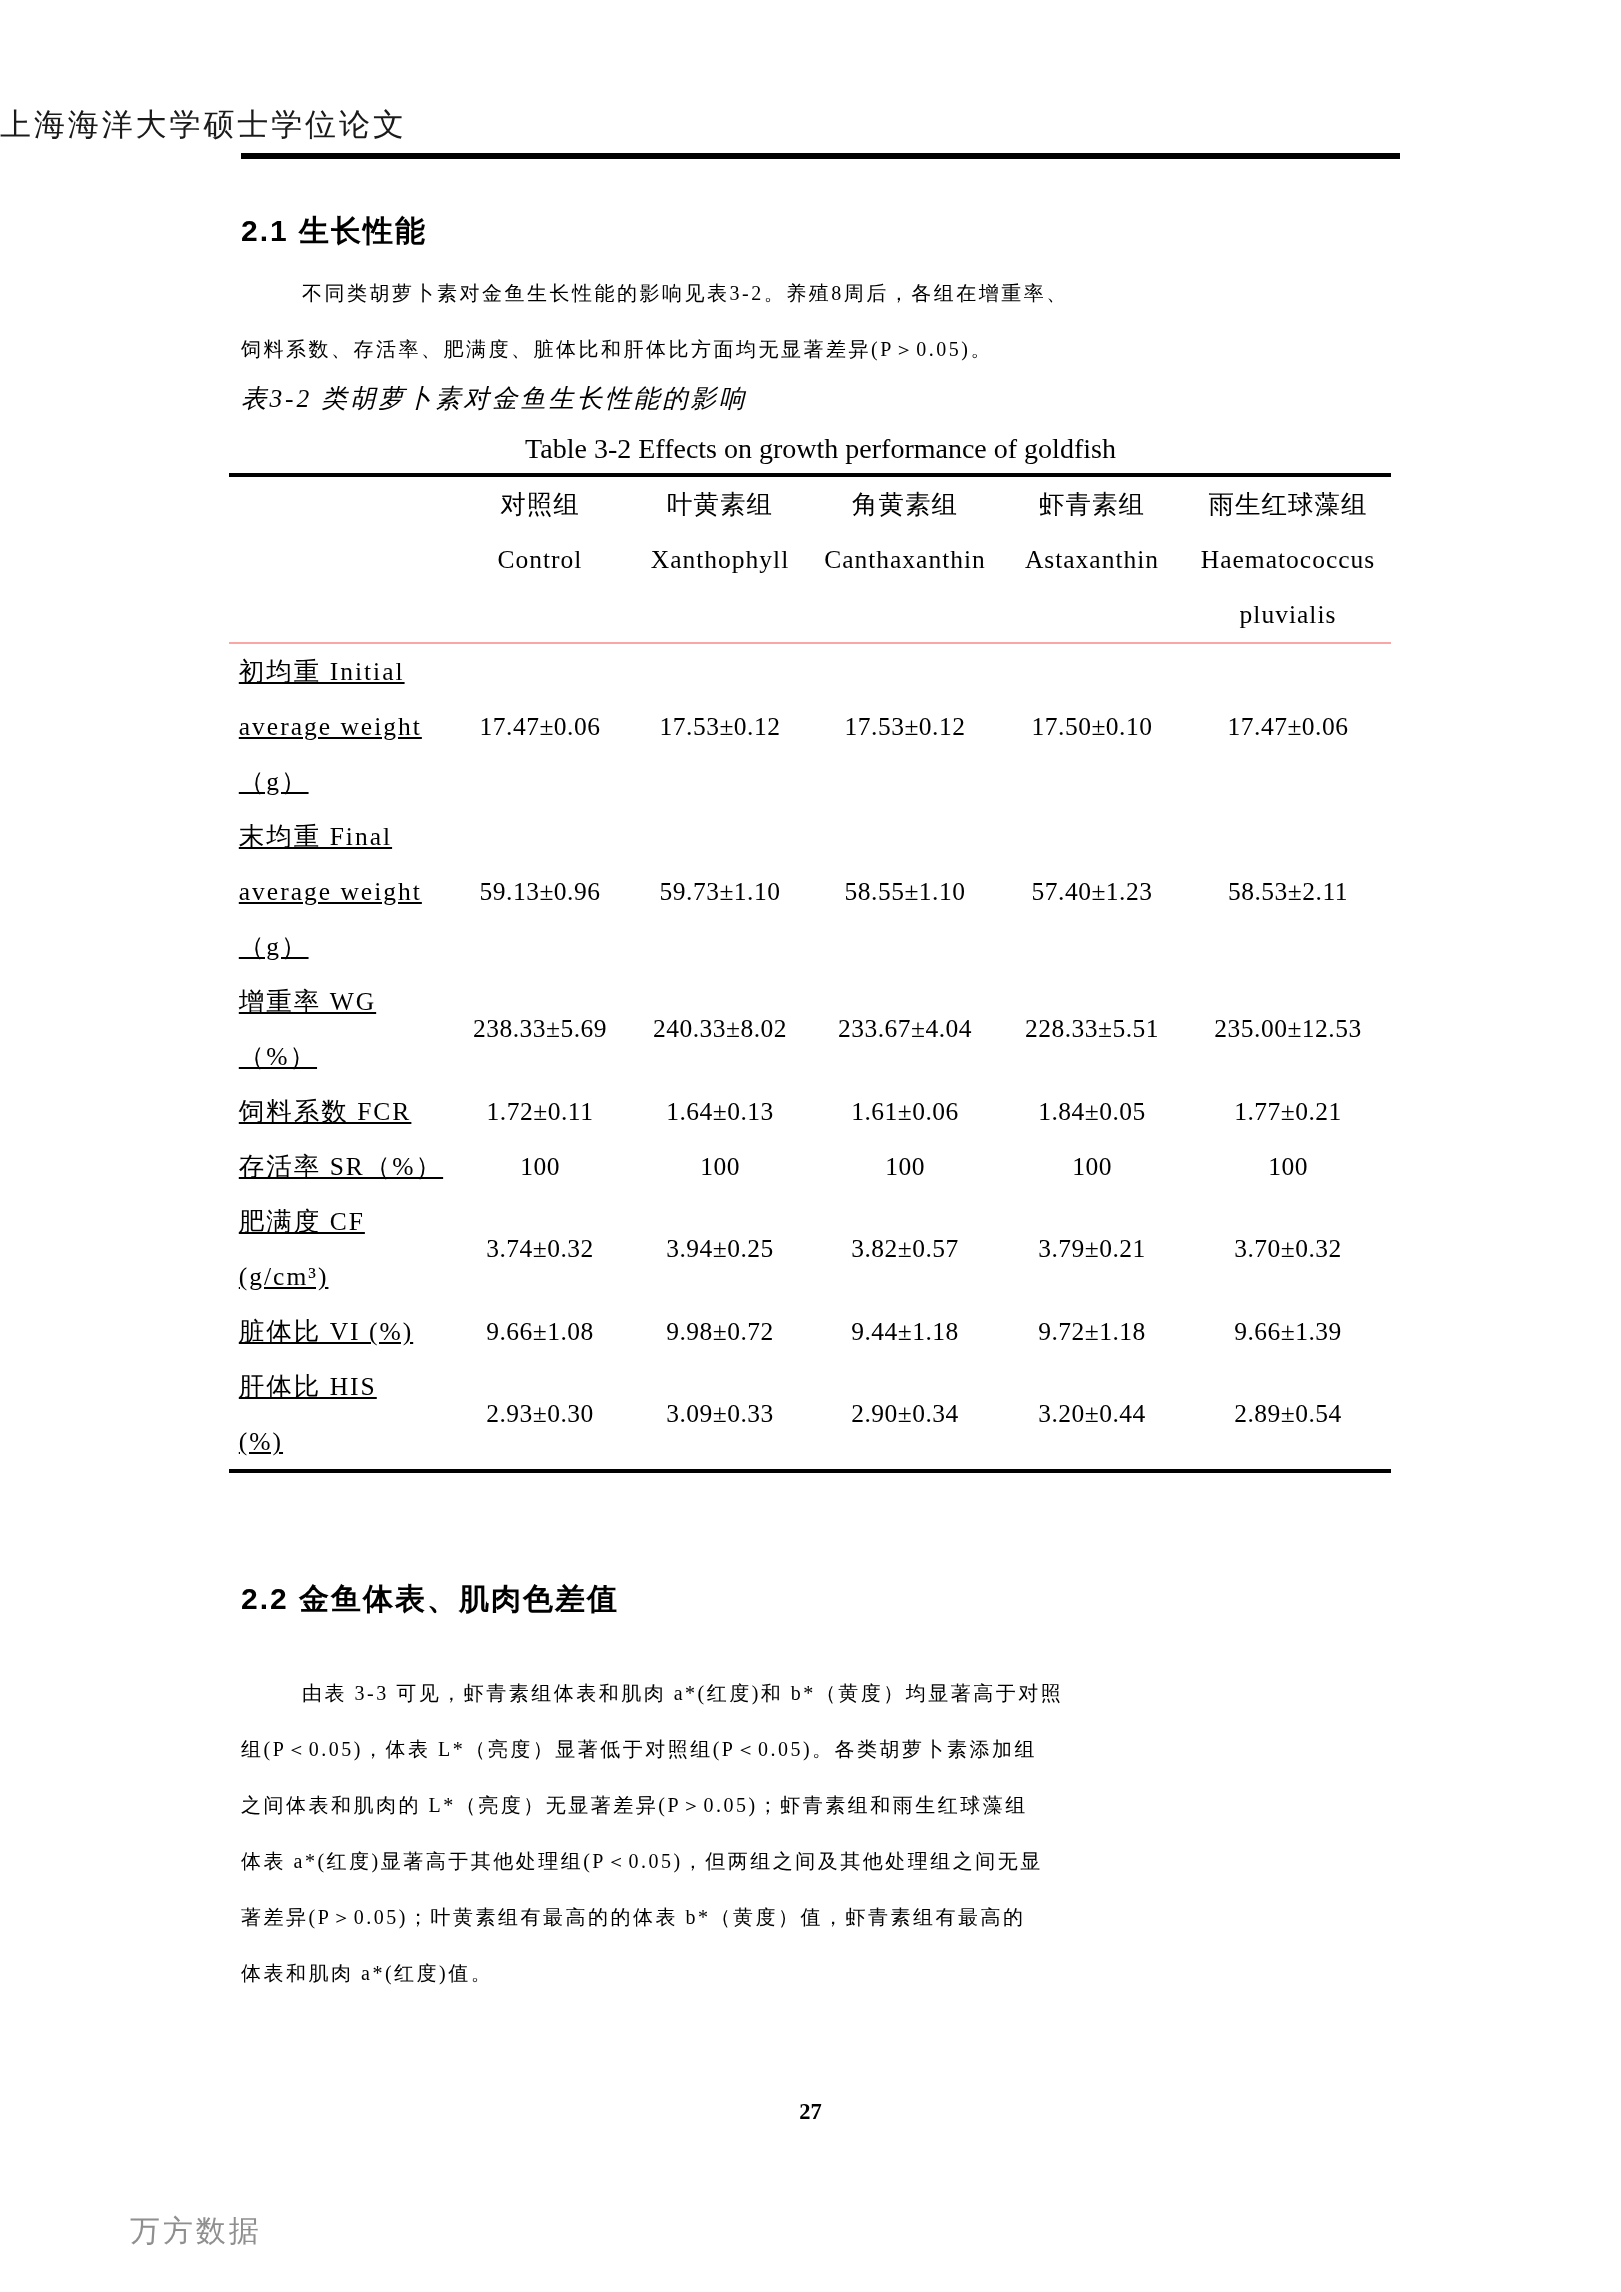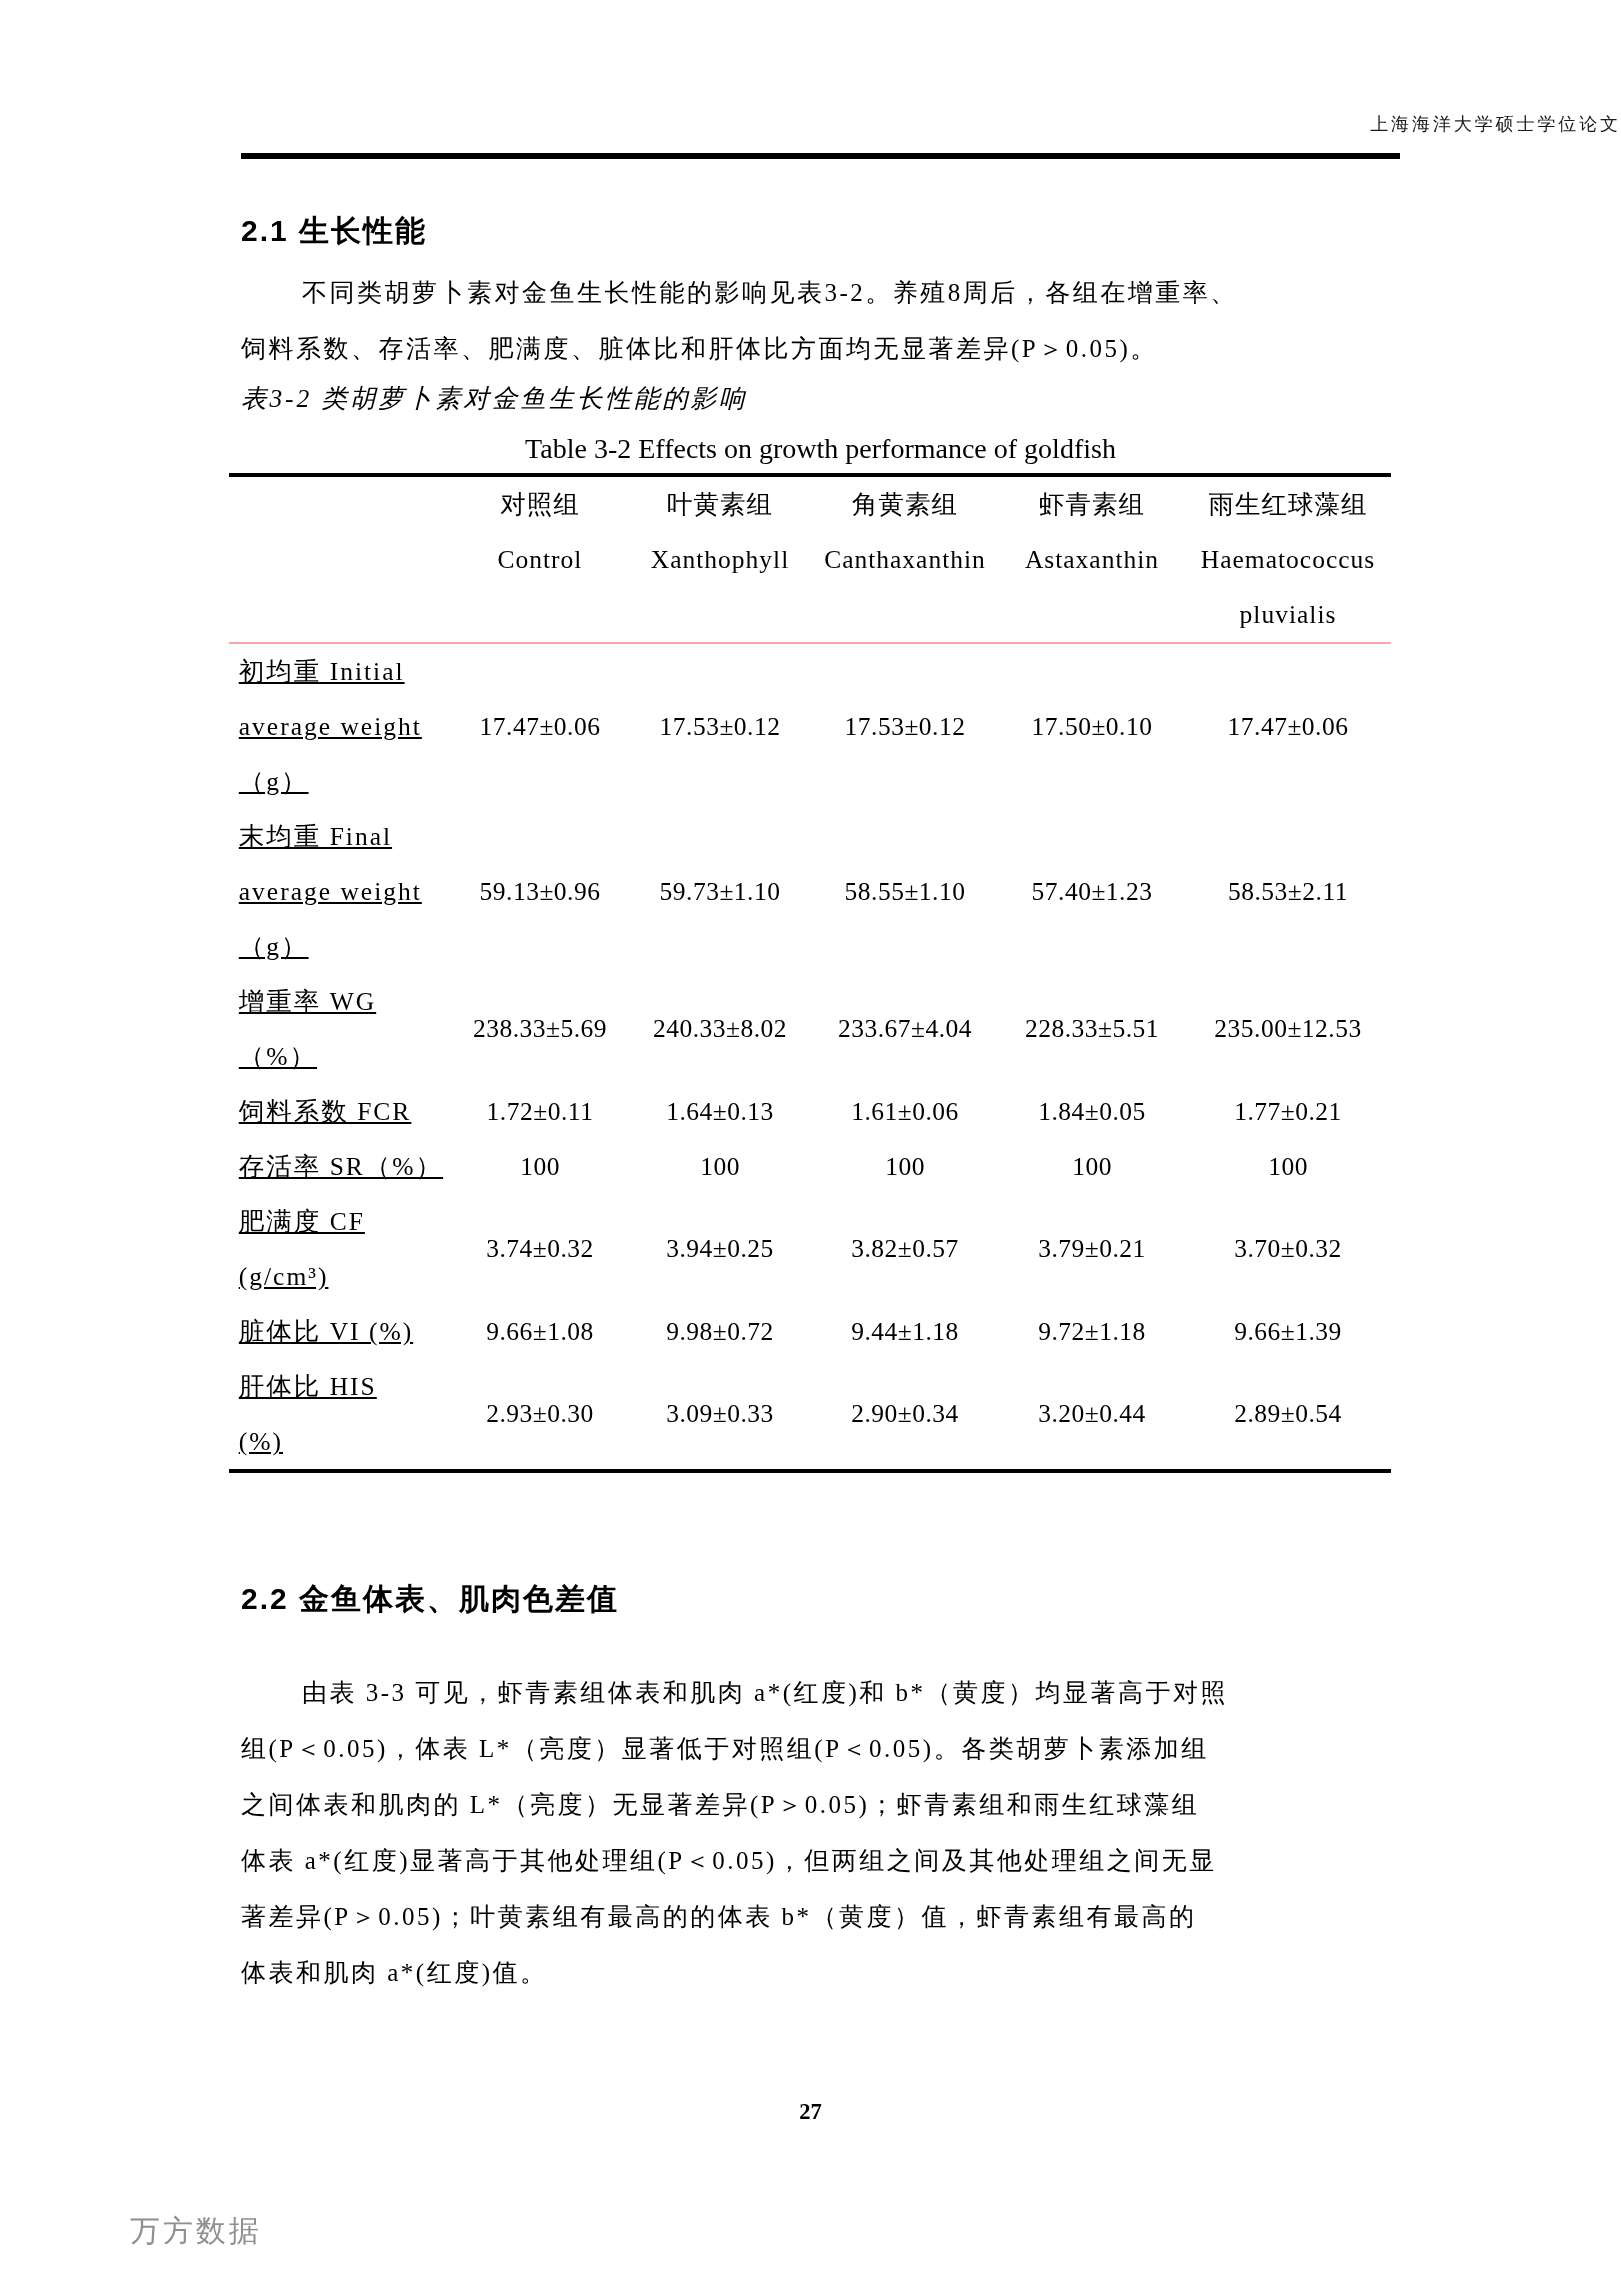--- a/index.html
+++ b/index.html
@@ -8,22 +8,22 @@
     width:1621px;height:2293px;
     margin:0 auto;
     background:#ffffff;
     color:#000;
     font-family:"Liberation Serif","DejaVu Serif",serif;
     overflow:hidden;
   }
   
   .doc-header-title{
     padding-top:108px;
-    text-align:right;
-    font-size:18px;
+    text-align:left;
+    font-size:31px;
     letter-spacing:2.9px;
     line-height:33px;
     color:#1a1a1a;
   }
   .doc-header-rule{
     margin-left:241px;
     margin-top:11.8px;
     width:1159px;height:5.9px;
     background:#000;
   }
@@ -35,21 +35,21 @@
     font-size:30px;
     line-height:39px;
     letter-spacing:2px;
   }
   .sec1{margin-top:52px;}
   .sec2{margin-top:106px;}
   
   .para{
     margin-left:241px;
     width:1162px;
-    font-size:25px;
+    font-size:20px;
   }
   .para1{margin-top:15.7px;}
   .para2{margin-top:47px;}
   .para-line{
     height:56px;line-height:56px;
     letter-spacing:2.5px;
     white-space:nowrap;
   }
   .para-line.first{text-indent:61px;}
   

